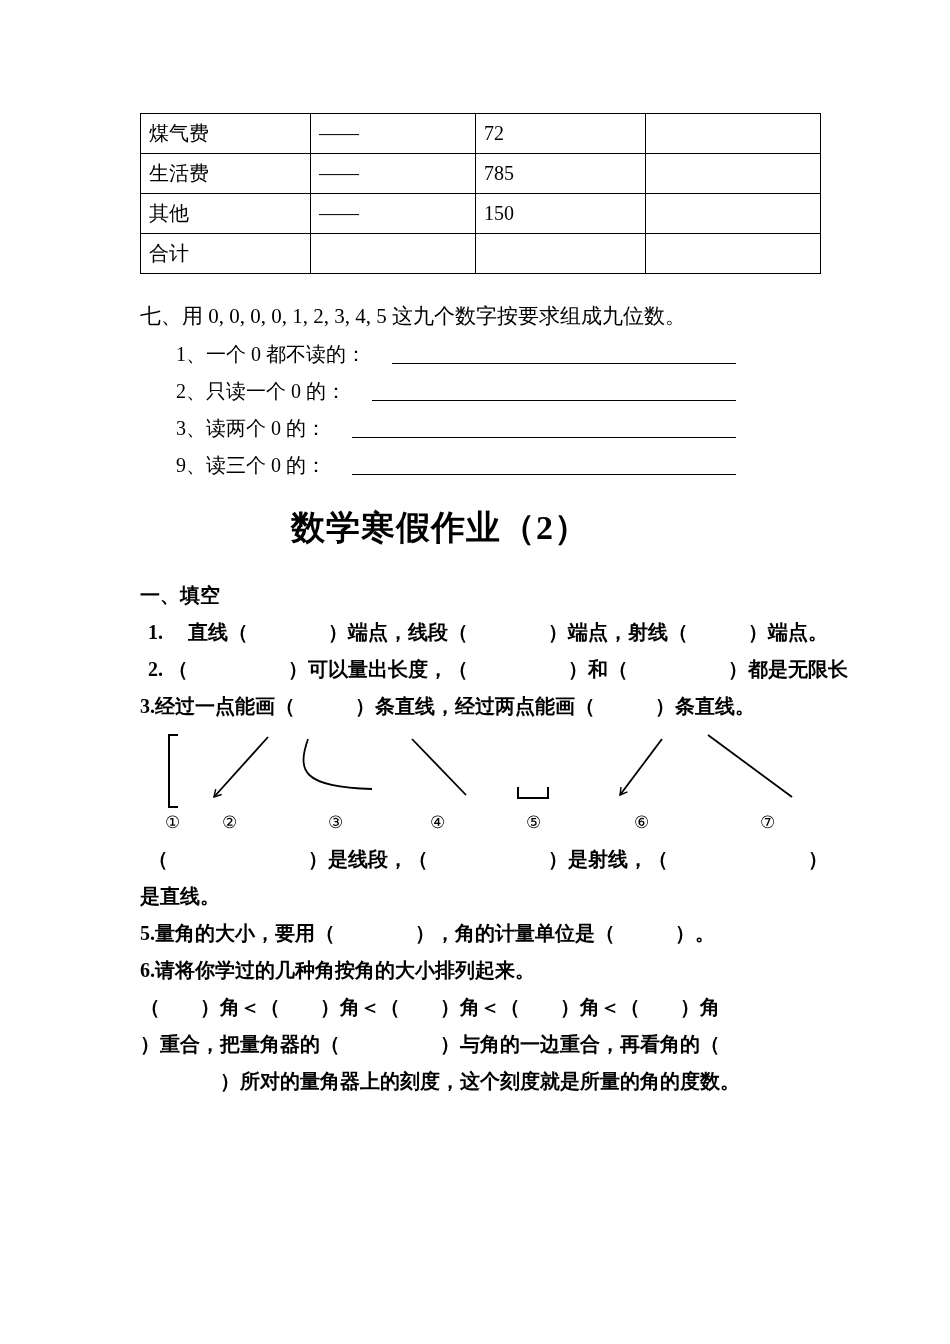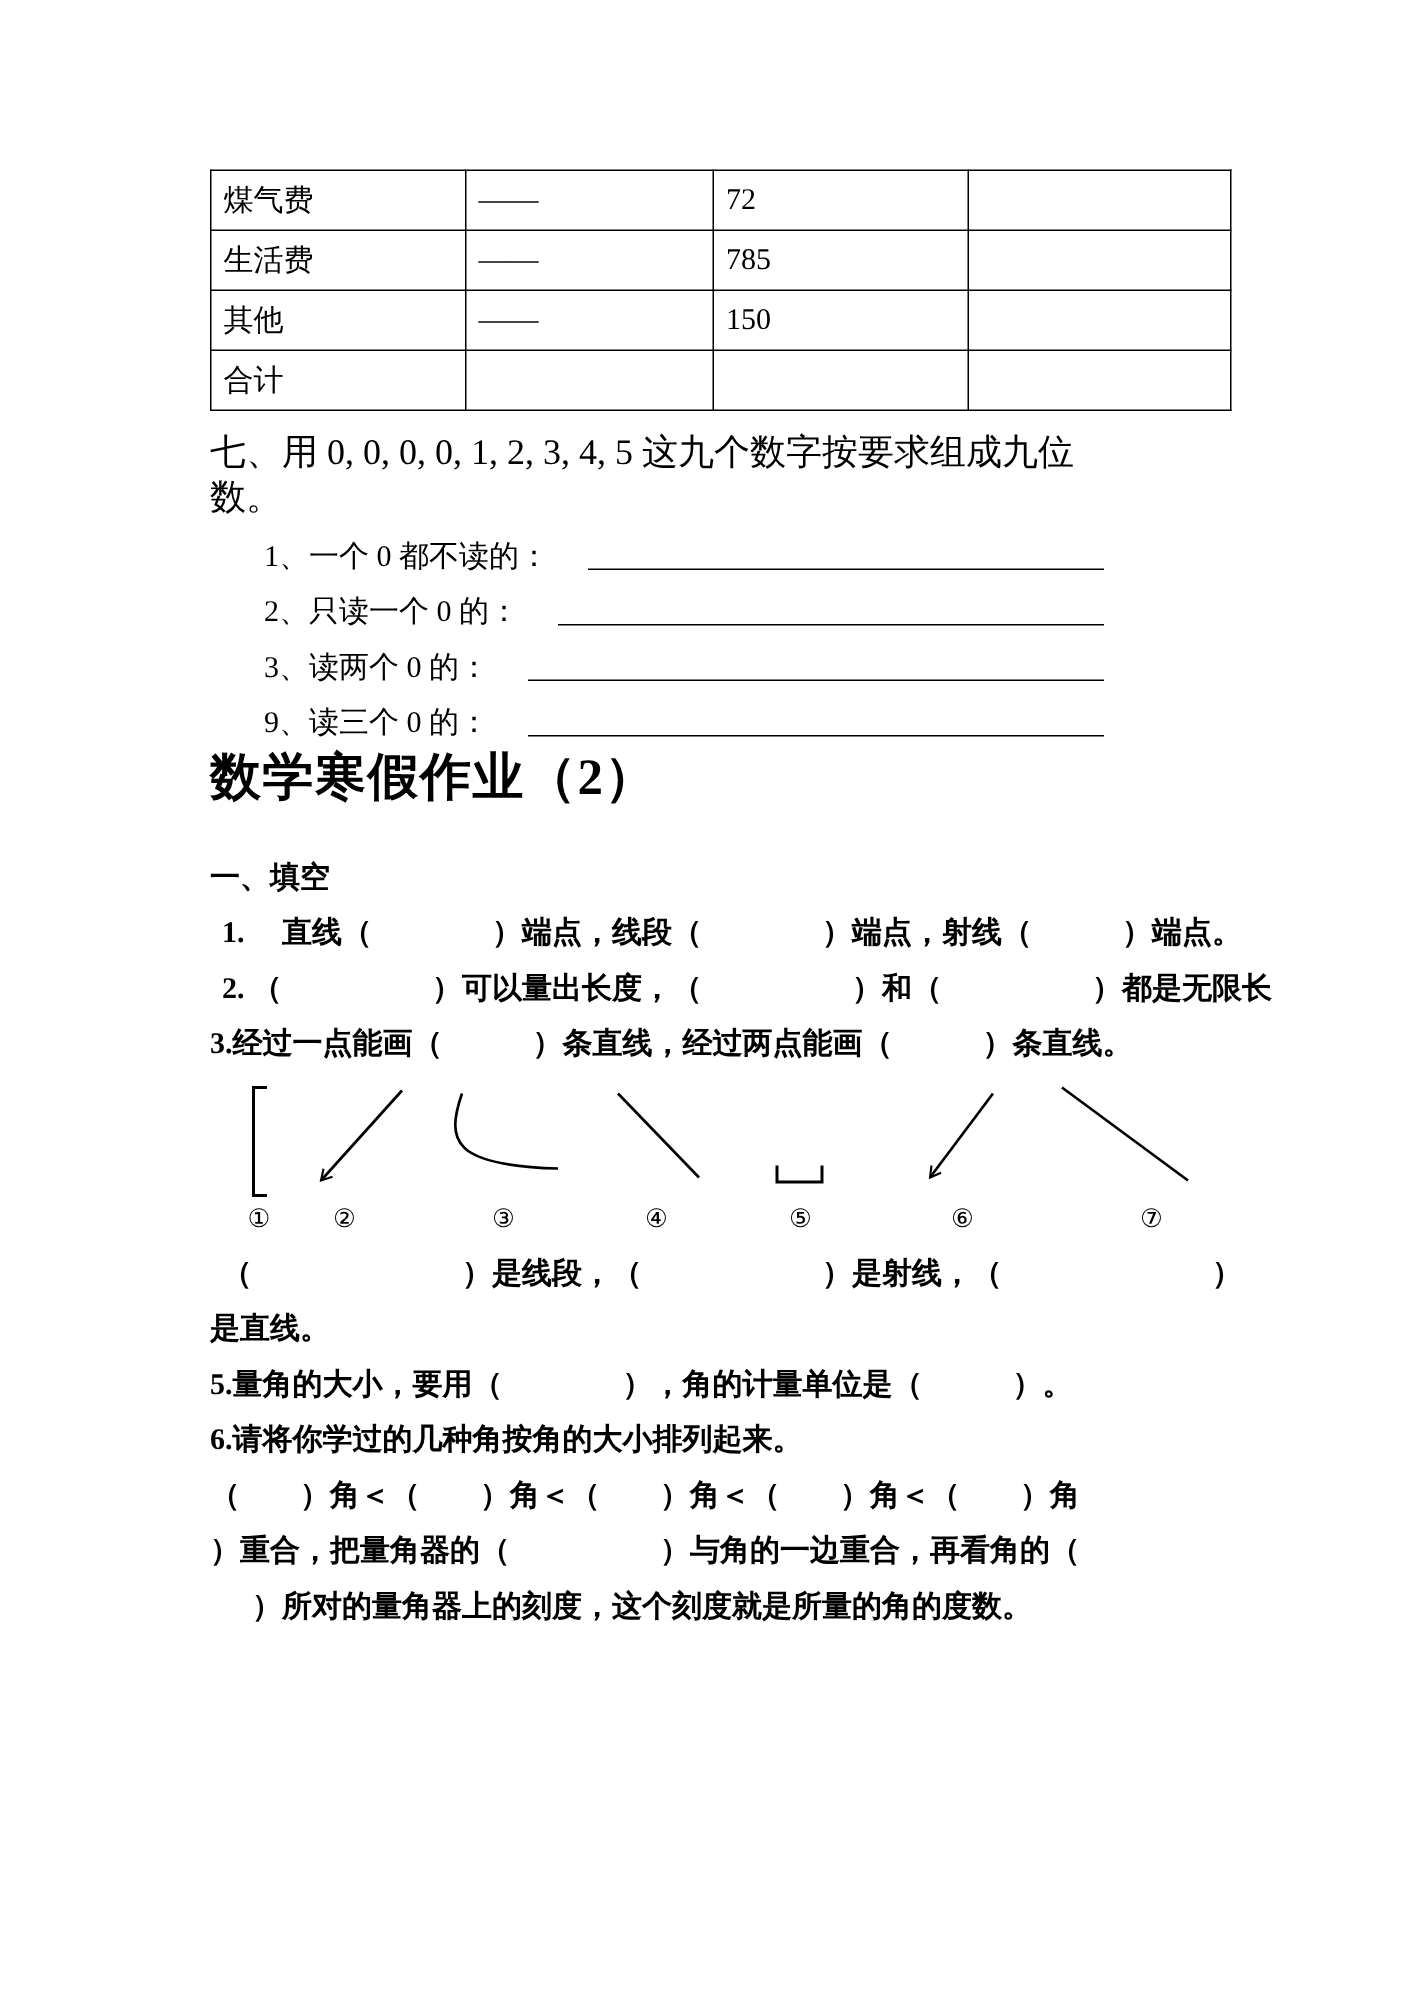--- a/index.html
+++ b/index.html
@@ -18,38 +18,39 @@
   table.expense td {
     border:1.5px solid #000;
     height:40px;
     padding:2px 8px;
     font-size:20px;
     vertical-align:middle;
     overflow:hidden;
     white-space:nowrap;
   }
   
-  .q7-title { margin-top:13px; font-size:24px; line-height:30px; }
+  .q7-title { margin-top:27px; font-size:21px; line-height:30px; }
   .q7-item {
     display:flex; align-items:flex-end;
     margin-left:36px; margin-top:7px;
     height:30px; font-size:20px;gap:22px;
   }
   .q7-item .lbl { white-space:nowrap; }
   .blank { flex:1; border-bottom:1px solid #000; margin:0 4px 4px 4px; }
   
   .page-title {
-    text-align:left;
+    text-align:center;
     font-size:34px; font-weight:bold;
+    margin-top:26px;
     letter-spacing:1px;
   }
   
   .fill p { font-size:20px; line-height:37px; white-space:nowrap;font-weight:bold; }
   .fill .heading { margin-top:26px; }
-  .indent-sm { padding-left:8px; }
+  .indent-sm { padding-left:8px;text-align:right; }
   
   .figure { position:relative; width:690px; height:110px; margin-top:6px; }
   .figure svg { position:absolute; top:0; left:0; }
   .fig-label {
     position:absolute; top:82px;
     font-size:17px; line-height:20px;
   }
 </style>
 </head>
 <body>

